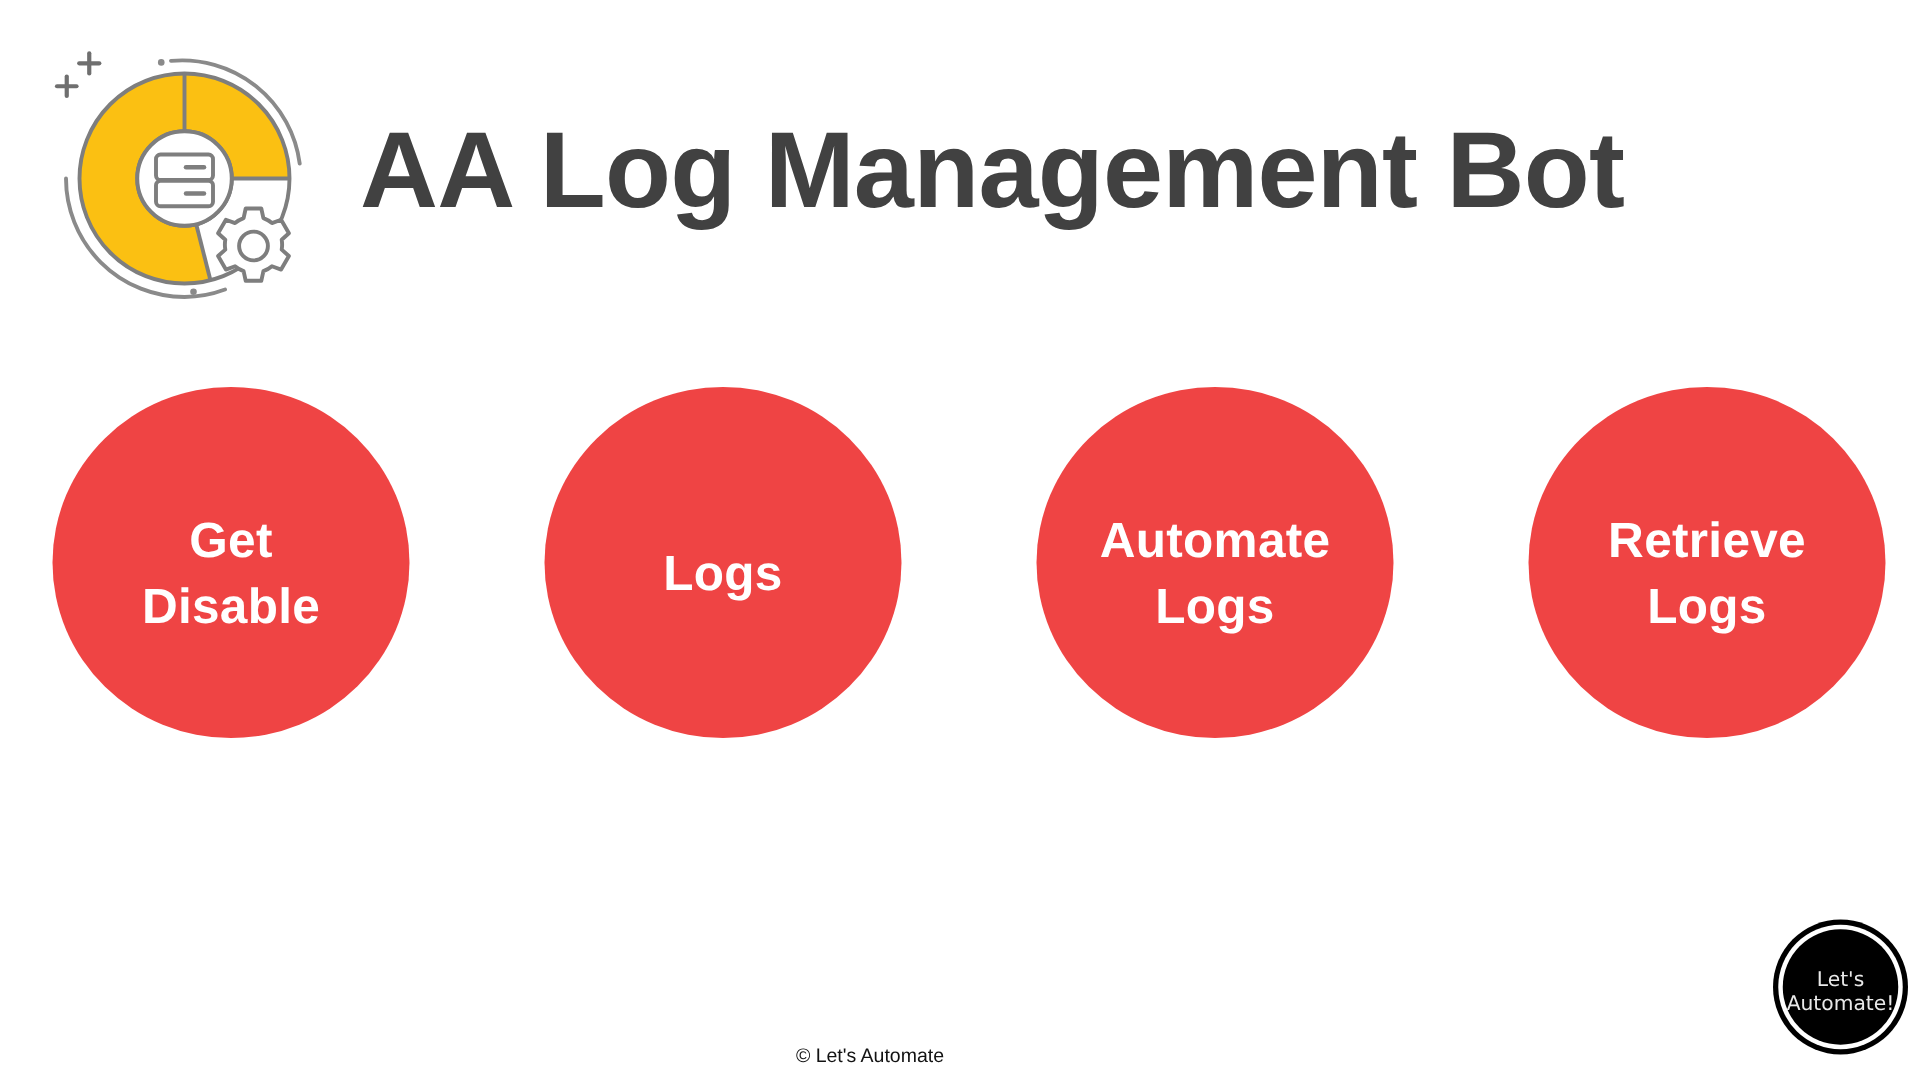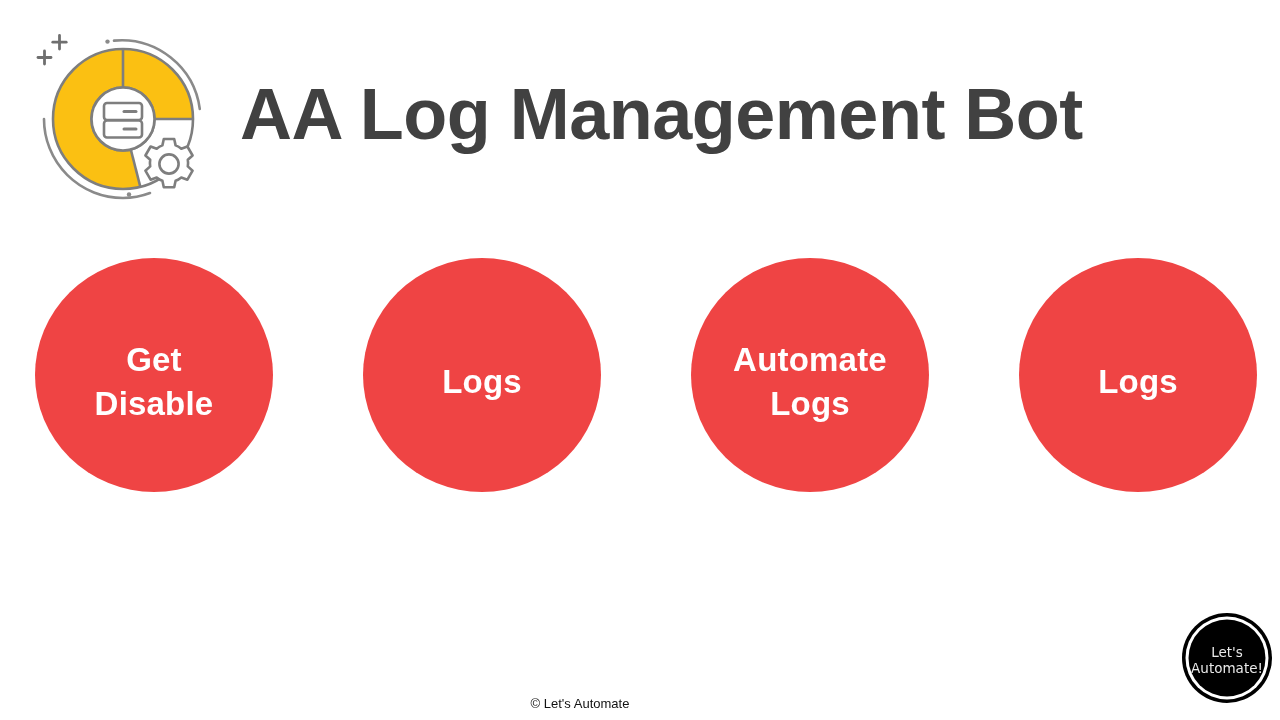--- a/index.html
+++ b/index.html
@@ -190,20 +190,21 @@
   <div class="action-circle" id="action-circle-1">
     <span class="line">Logs</span>
   </div>
 
   <div class="action-circle" id="action-circle-2">
     <span class="line">Automate</span>
     <span class="line">Logs</span>
   </div>
 
   <div class="action-circle" id="action-circle-3">
+    <span class="line">Retrieve</span>
     <span class="line">Logs</span>
   </div>
 </div>
 
 <div id="footer-copyright">© Let's Automate</div>
 
 <div id="corner-badge">
   <svg width="94" height="94" viewBox="0 0 94 94" xmlns="http://www.w3.org/2000/svg">
     <circle cx="47" cy="47" r="45" fill="#000000"></circle>
     <circle cx="47" cy="47" r="41.5" fill="#ffffff"></circle>

